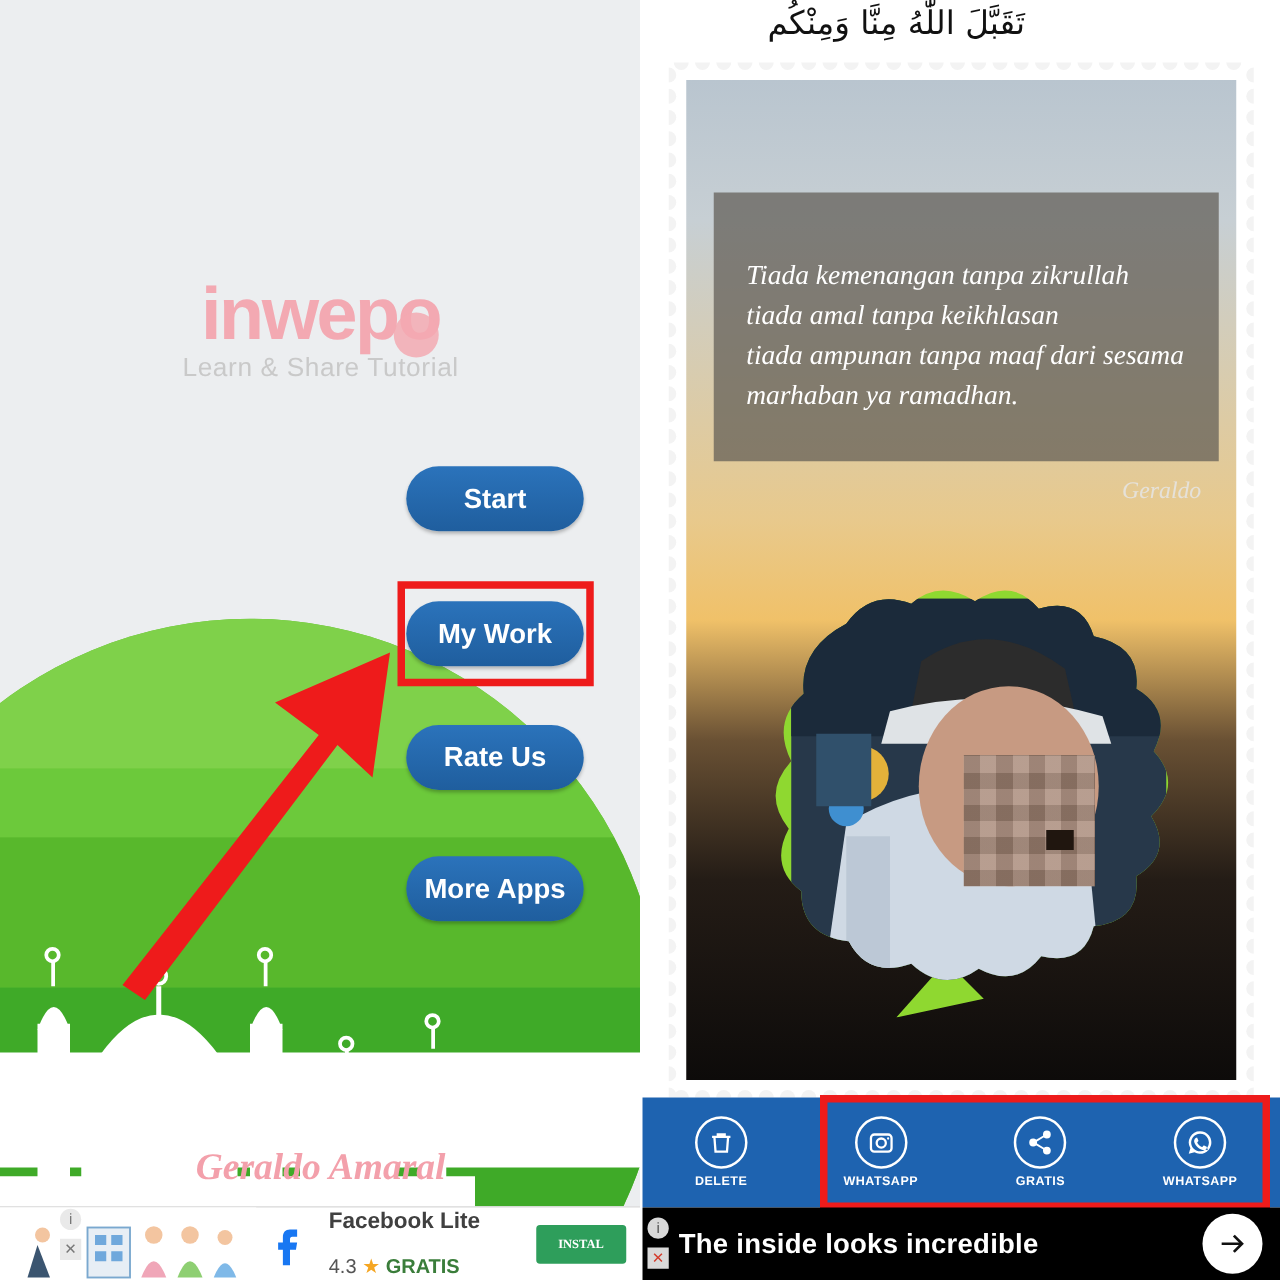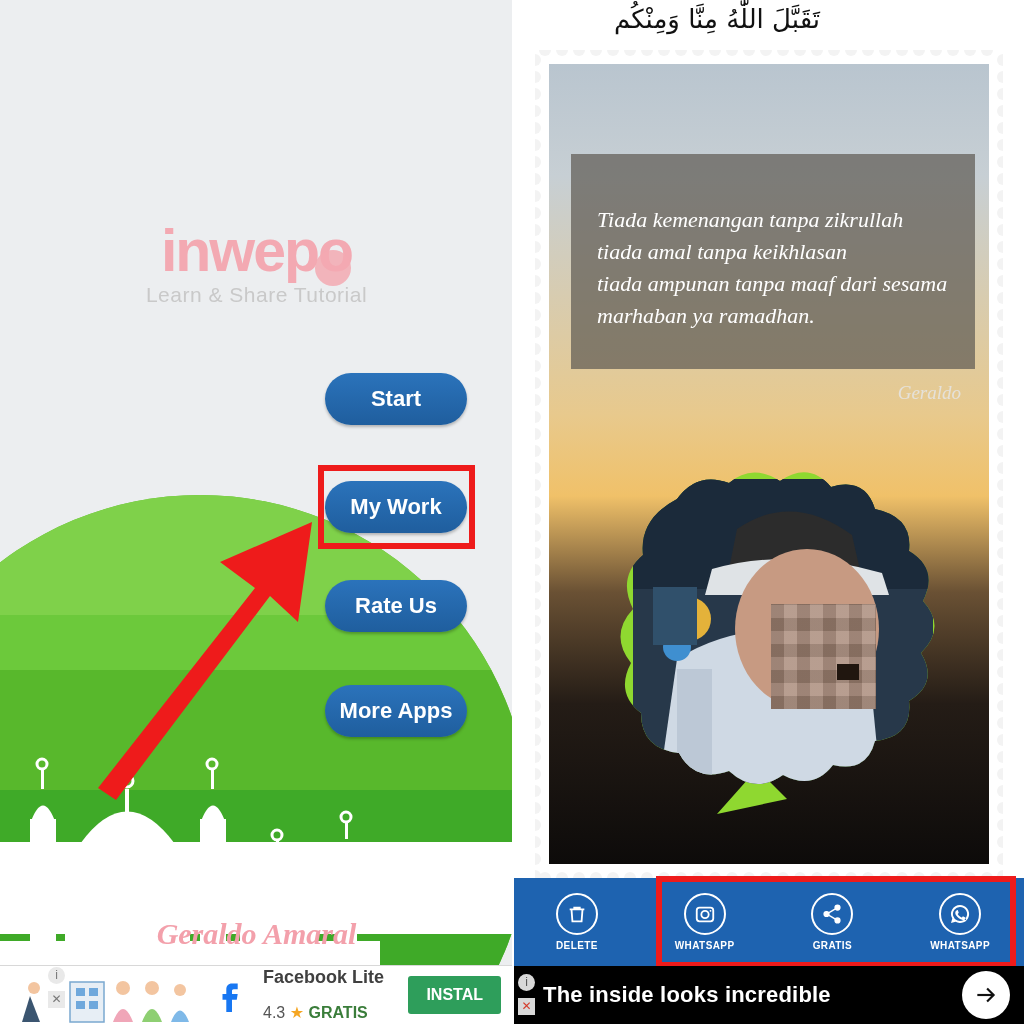--- a/index.html
+++ b/index.html
@@ -239,27 +239,27 @@
     font-size: 16px;
     color: #555;
     margin-top: 16px;
   }
   .ad-left-sub .star { color: #f5a623; }
   .ad-left-sub .gratis { color: #3a7d3a; font-weight: bold; }
   .install-btn {
     margin-right: 12px;
     background: #2e9e5b;
     color: #fff;
-    font-size: 16px;
+    font-size: 10px;
     font-weight: bold;
     padding: 10px 18px;
     border-radius: 3px;
     border: none;
     cursor: pointer;
-    font-family: Liberation Sans, sans-serif;
+    font-family: Liberation Serif, serif;
   }
 
   
   .right-panel {
     position: absolute;
     left: 513px;
     top: 0;
     width: 511px;
     height: 1024px;
     background: #ffffff;

